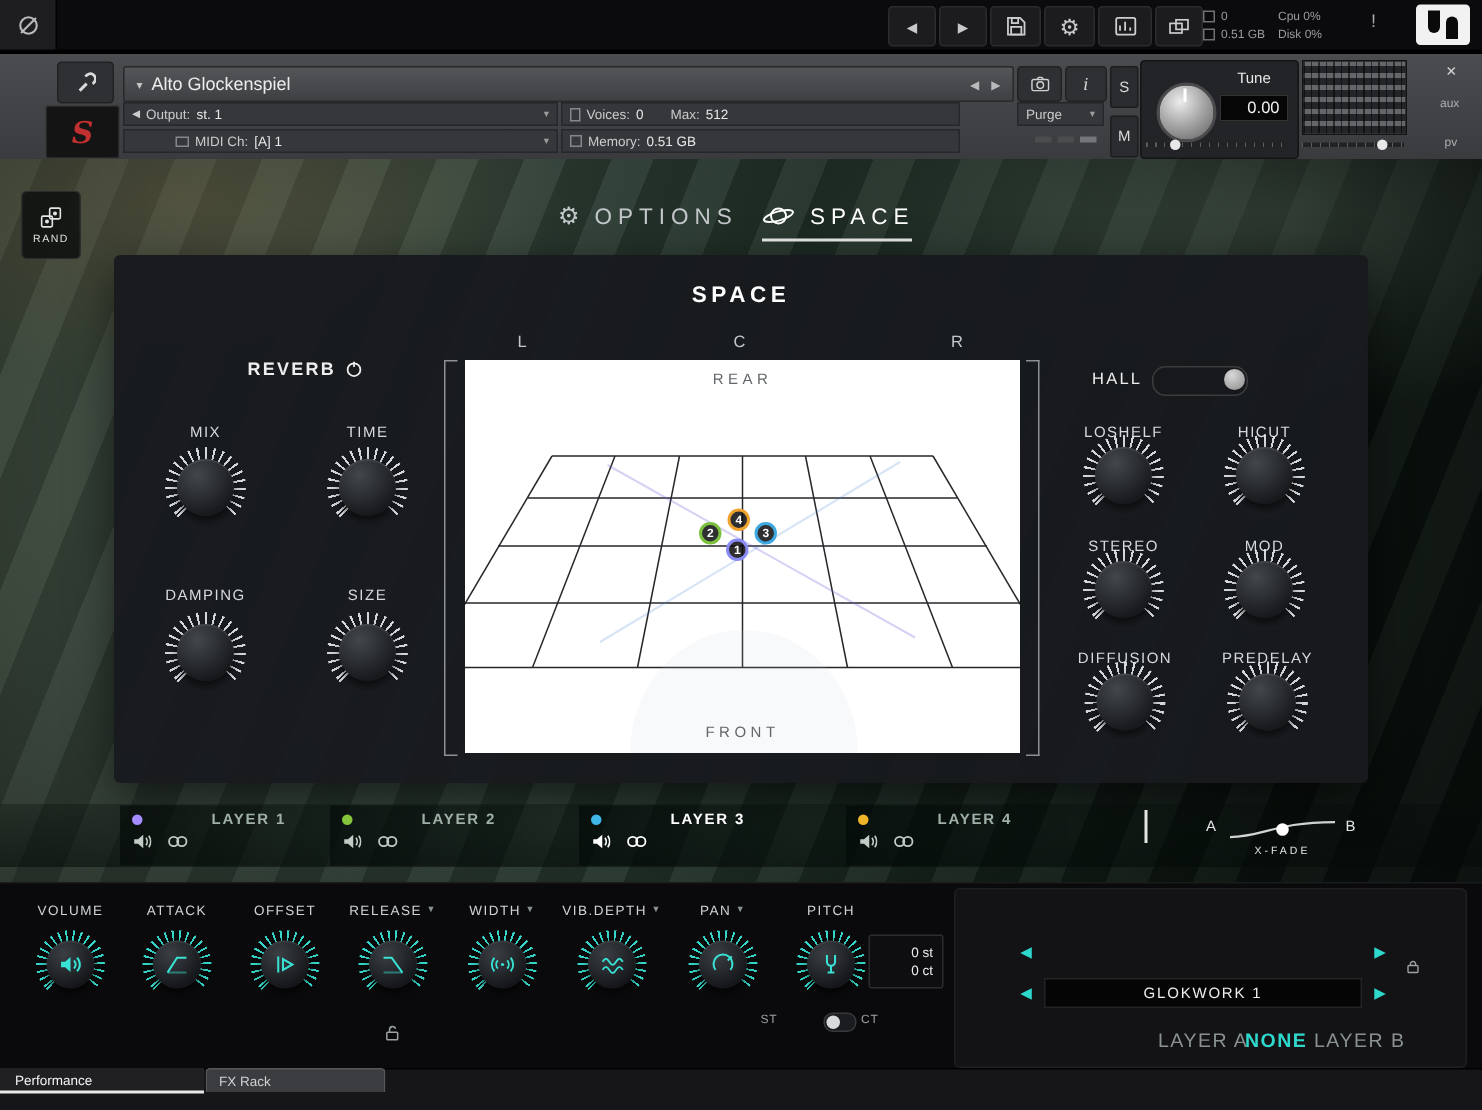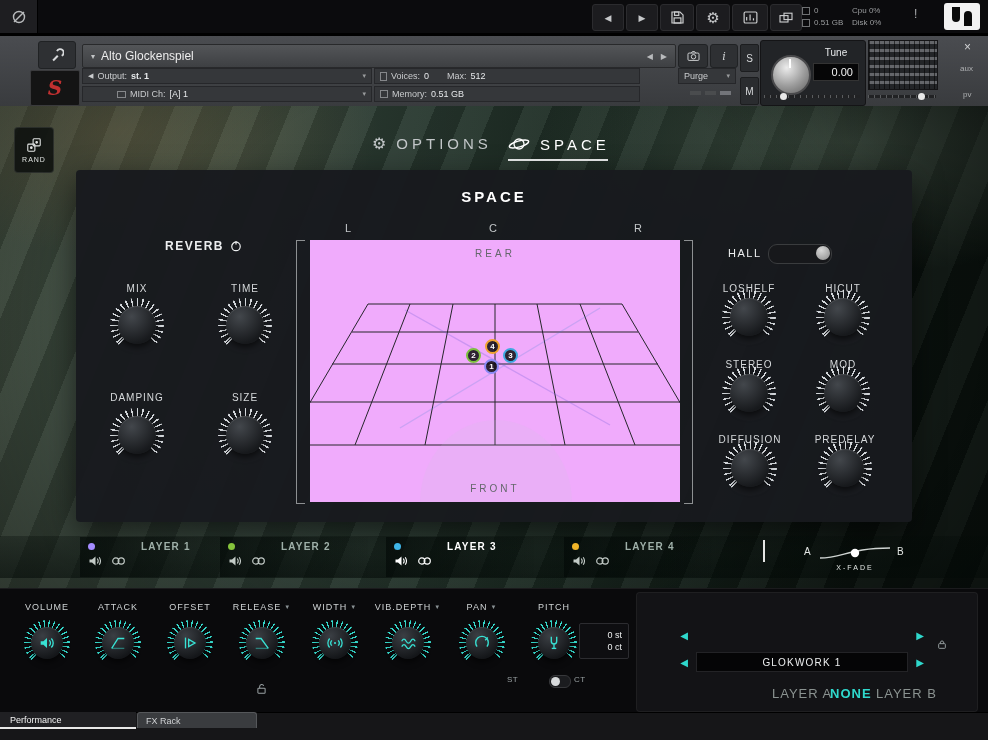--- a/index.html
+++ b/index.html
@@ -61,21 +61,21 @@
   .spanel{position:absolute;left:76px;top:170px;width:836px;height:352px;background:rgba(24,26,30,.97);border-radius:4px;box-shadow:0 10px 30px rgba(0,0,0,.55);}
   .sptitle{position:absolute;left:76px;top:188px;width:836px;text-align:center;color:#fff;font-weight:bold;font-size:15px;letter-spacing:3px;}
   .klabel{position:absolute;width:90px;text-align:center;font-size:10px;letter-spacing:1px;color:#d6d9db;}
   .pknob{position:absolute;width:54px;height:54px;}
   .pknob .ticks{position:absolute;inset:0;border-radius:50%;background:repeating-conic-gradient(from -132deg, rgba(228,232,236,.92) 0 3.4deg, transparent 3.4deg 13.1deg);}
   .pknob .ticks::after{content:"";position:absolute;inset:-1px;border-radius:50%;background:conic-gradient(from 138deg, #191b1f 0 84deg, transparent 84deg 360deg);}
   .pknob .face{position:absolute;inset:8px;border-radius:50%;background:radial-gradient(circle at 36% 28%, #43474c, #17191c 74%);box-shadow:0 3px 6px rgba(0,0,0,.6), inset 0 1px 1px rgba(255,255,255,.12);}
   .revlabel{position:absolute;left:165px;top:239px;display:flex;align-items:center;gap:6px;color:#eceeef;font-size:12px;font-weight:bold;letter-spacing:1.5px;}
   .lcr{position:absolute;top:222px;color:#c3c7c9;font-size:11px;}
   .bracket{position:absolute;top:240px;width:8px;height:262px;border-top:1px solid #8d9092;border-bottom:1px solid #8d9092;}
-  .stage{position:absolute;left:310px;top:240px;width:370px;height:262px;background:#f0abfc;}
+  .stage{position:absolute;left:310px;top:240px;width:370px;height:262px;background:#ffffff;}
   .stagetxt{position:absolute;width:100%;text-align:center;color:#63676a;font-size:10px;letter-spacing:3px;}
   .poscircle{position:absolute;width:15px;height:15px;border-radius:50%;background:rgba(10,11,14,.85);color:#fff;font-size:8px;font-weight:bold;display:flex;align-items:center;justify-content:center;box-sizing:border-box;border:2px solid #888;}
   .halltoggle{position:absolute;left:768px;top:244px;width:62px;height:18px;border-radius:9px;background:#17181b;border:1px solid #3a3c3e;}
   .hallknob{position:absolute;right:1px;top:1px;width:14px;height:14px;border-radius:50%;background:radial-gradient(circle at 38% 30%,#d8d8d8,#8a8a8a);}
   .halllabel{position:absolute;left:728px;top:247px;color:#eceeef;font-size:11px;letter-spacing:1.5px;}
 
   
   .layerbar{position:absolute;left:0;top:536px;width:988px;height:42px;background:linear-gradient(180deg, rgba(3,10,7,.30), rgba(3,10,7,.55));}
   .layer{position:absolute;top:537px;width:148px;height:40px;padding:4px 8px;box-sizing:border-box;background:linear-gradient(90deg, rgba(2,8,6,.62), rgba(2,8,6,.04));}
   .layer .lrow{display:flex;align-items:center;gap:7px;}
@@ -191,21 +191,21 @@
         <path d="M6.5 5.5 L8 3.5 H11 L12.5 5.5"></path>
       </svg>
   </div>
   <div class="toolbtn" style="left:710px;top:44px;width:26px;height:22px;font-size:11px;font-family:'DejaVu Serif',serif;font-style:italic;">
       <span>i</span>
     </div>
 
   <div class="hfield" style="left:82px;top:68px;width:290px;">
     <span style="font-size:7px;">◀</span>
     <span>Output:</span>
-    <span style="color:#e6e8ea;font-weight:bold;">st. 1</span>
+    <span style="color:#e6e8ea;">st. 1</span>
     <span class="hcaret">▾</span>
   </div>
   <div class="hfield" style="left:374px;top:68px;width:266px;">
     <span class="ic" style="width:5px;height:7px;border:1px solid #85878a;display:inline-block;"></span>
     <span>Voices:</span>
     <span style="color:#e6e8ea;margin-right:14px;">0</span>
     <span>Max:</span>
     <span style="color:#e6e8ea;">512</span>
   </div>
   <div class="hfield" style="left:82px;top:86px;width:290px;padding-left:34px;">

